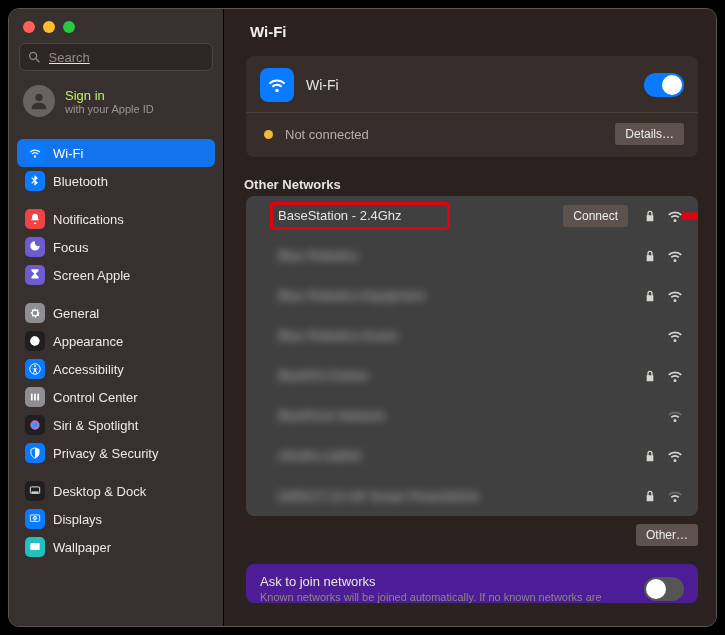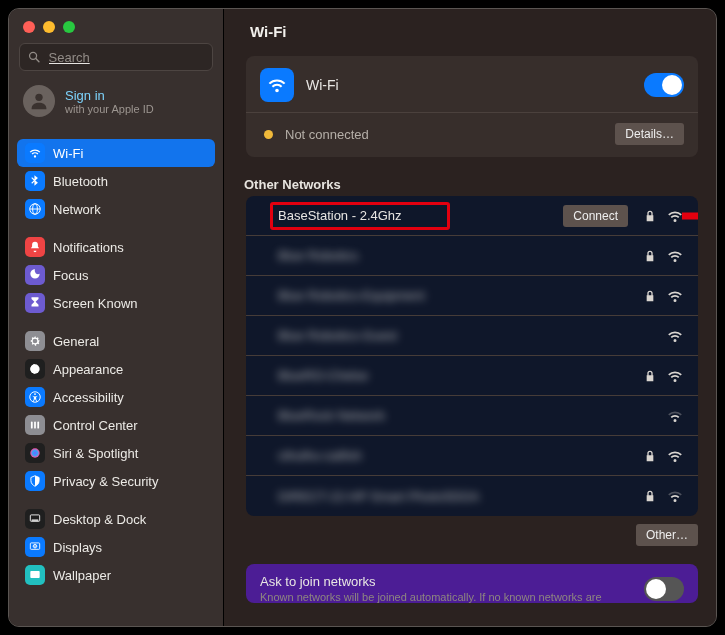--- a/index.html
+++ b/index.html
@@ -45,21 +45,21 @@
     background:none; border:0; outline:0; color:#e8e6e3;
     font-size:13px; width:100%;
   }
   .search input::placeholder{color:#928c87;}
   .signin { display:flex; align-items:center; gap:10px; padding:10px 14px 12px 14px; }
   .avatar {
     width:32px; height:32px; border-radius:50%;
     background:#6a625e; display:flex; align-items:center; justify-content:center;
   }
   .avatar svg{width:22px;height:22px;fill:#3a322f;}
-  .signin .t1{font-size:13px;color:#7dd3fc;}
+  .signin .t1{font-size:13px;color:#bef264;}
   .signin .t2{font-size:11px;color:#9c9590;}
   .nav { flex:1; overflow-y:auto; padding:0 8px 0 8px;}
   .nav::-webkit-scrollbar{width:14px;}
   .nav::-webkit-scrollbar-thumb{background:#5c534f;border-radius:8px;border:3px solid #38302e;}
   .group{margin-top:10px;}
   .item {
     display:flex; align-items:center; gap:8px;
     height:28px; padding:0 8px;
     border-radius:6px; color:#eceae6; font-size:13px;
     cursor:default;
@@ -94,21 +94,21 @@
   .toggle.off{background:#555;}
   .toggle.off .knob{left:2px;right:auto;}
   .divider{height:1px;background:#4b413d;margin:10px -14px;}
   .status-dot{width:9px;height:9px;border-radius:50%;background:#f0b93a;margin-left:4px;}
   .btn{
     background:#5d524d;color:#eee;border:0;border-radius:3px;
     height:22px;padding:0 10px;font-size:12px;cursor:default;
     display:inline-flex;align-items:center;
   }
   .section-label{margin:20px 22px 4px 20px;font-size:13px;font-weight:700;color:#e7e4df;}
-  .netlist{margin:4px 18px 0 22px;background:#0f172a;border-radius:8px;overflow:hidden;}
+  .netlist{margin:4px 18px 0 22px;background:#404040;border-radius:8px;overflow:hidden;}
   .net{
     display:flex;align-items:center;height:40px;
     padding:0 14px 0 32px;
     border-bottom:1px solid #463c38;
     position:relative;
   }
   .net:last-child{border-bottom:0;}
   .net .name{flex:1;font-size:13px;color:#e8e6e3;white-space:nowrap;overflow:hidden;text-overflow:ellipsis;}
   .net .name.blur{filter:blur(4px);opacity:.72;}
   .net .lock{width:16px;margin:0 8px;fill:#d9d5d0;}
@@ -166,28 +166,20 @@
             <span>Wi-Fi</span>
           </div>
           <div class="item">
             <span class="icn" style="background:#0a7aff">
               <svg viewBox="0 0 24 24">
                 <use href="#i-bluetooth"></use>
               </svg>
             </span>
             <span>Bluetooth</span>
           </div>
-          <div class="item">
-            <span class="icn" style="background:#0a7aff">
-              <svg viewBox="0 0 24 24">
-                <use href="#i-network"></use>
-              </svg>
-            </span>
-            <span>Network</span>
-          </div>
         </div>
         <div class="group">
           <div class="item">
             <span class="icn" style="background:#ef4444">
               <svg viewBox="0 0 24 24">
                 <use href="#i-bell"></use>
               </svg>
             </span>
             <span>Notifications</span>
           </div>
@@ -198,21 +190,21 @@
               </svg>
             </span>
             <span>Focus</span>
           </div>
           <div class="item">
             <span class="icn" style="background:#6d5bd0">
               <svg viewBox="0 0 24 24">
                 <use href="#i-hourglass"></use>
               </svg>
             </span>
-            <span>Screen Known</span>
+            <span>Screen Apple</span>
           </div>
         </div>
         <div class="group">
           <div class="item">
             <span class="icn" style="background:#8e8e93">
               <svg viewBox="0 0 24 24">
                 <use href="#i-gear"></use>
               </svg>
             </span>
             <span>General</span>

